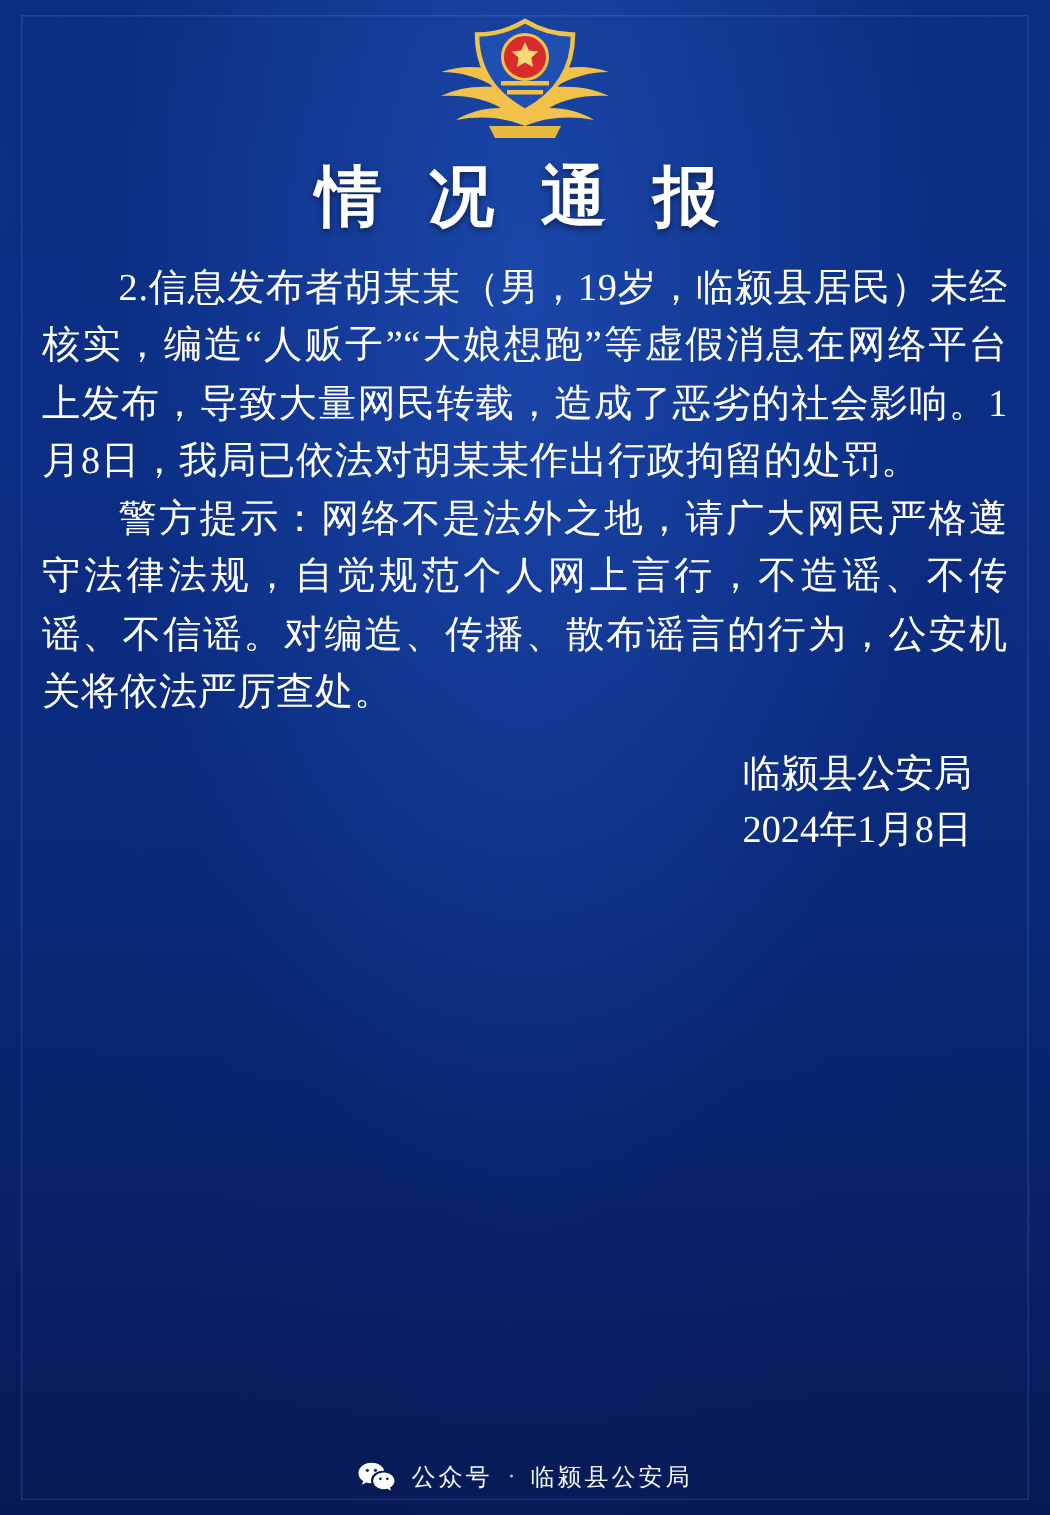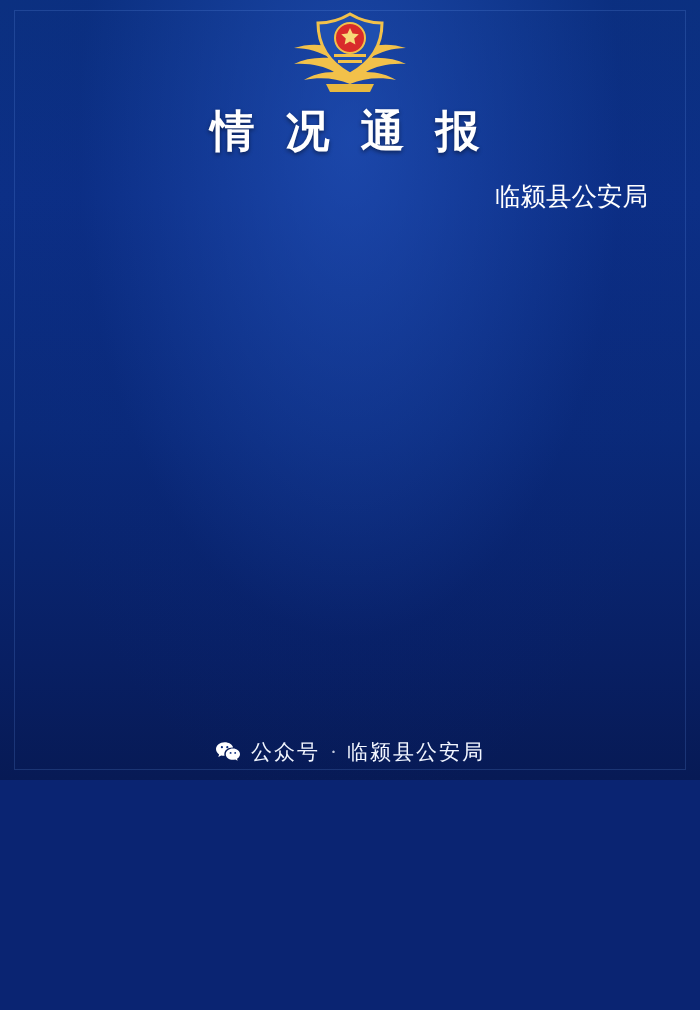--- a/index.html
+++ b/index.html
@@ -9,21 +9,21 @@
   body {
     width: 700px;
     height: 1010px;
     overflow: hidden;
     font-family: "Liberation Serif", "DejaVu Serif", serif;
     background: #0a2472;
   }
   .poster {
     position: relative;
     width: 700px;
-    height: 780px;
+    height: 1010px;
     box-sizing: border-box;
     background:
       radial-gradient(ellipse at 50% 18%, rgba(40,90,200,0.55) 0%, rgba(10,40,130,0.1) 55%, rgba(5,25,95,0) 75%),
       linear-gradient(180deg, #0b3080 0%, #0c2f86 25%, #0a2a7a 55%, #081f63 85%, #071a55 100%);
     color: #ffffff;
     padding: 0 28px;
   }
   .poster::before {
     content: "";
     position: absolute;
@@ -81,21 +81,21 @@
   
   .footer {
     position: absolute;
     left: 0;
     right: 0;
     bottom: 14px;
     display: flex;
     align-items: center;
     justify-content: center;
     gap: 10px;
-    font-size: 21px;
+    font-size: 16px;
     letter-spacing: 2px;
     color: #f2f6ff;
   }
   .footer .wechat-icon {
     display: inline-flex;
     align-items: center;
     justify-content: center;
   }
   .footer .sep {
     opacity: 0.8;
@@ -124,24 +124,27 @@
         <path d="M64 20 l2.6 5.6 6.2 .7 -4.6 4.2 1.2 6.1 -5.4 -3 -5.4 3 1.2 -6.1 -4.6 -4.2 6.2 -.7 Z" fill="#f7d978"></path>
         <path d="M48 46 h32 v3 h-32 z" fill="#f2c14a"></path>
         <path d="M52 52 h24 v3 h-24 z" fill="#f2c14a"></path>
       </svg>
     </div>
   </div>
 
   <h1 class="title">情 况 通 报</h1>
 
   <div class="body">
+    <p>2.信息发布者胡某某（男，19岁，临颍县居民）未经核实，编造“人贩子”“大娘想跑”等虚假消息在网络平台上发布，导致大量网民转载，造成了恶劣的社会影响。1月8日，我局已依法对胡某某作出行政拘留的处罚。</p>
+    <p>警方提示：网络不是法外之地，请广大网民严格遵守法律法规，自觉规范个人网上言行，不造谣、不传谣、不信谣。对编造、传播、散布谣言的行为，公安机关将依法严厉查处。</p>
   </div>
 
   <div class="signature">
     <div>临颍县公安局</div>
+    <div>2024年1月8日</div>
   </div>
 
   <div class="footer">
     <span class="wechat-icon">
       <svg width="26" height="22" viewBox="0 0 26 22" xmlns="http://www.w3.org/2000/svg" aria-hidden="true">
         <path d="M9.6 1.2C4.9 1.2 1 4.3 1 8.1c0 2.1 1.2 4 3.1 5.3l-.8 2.5 2.9-1.5c.9.3 1.9.4 2.9.4h.5c-.2-.6-.3-1.2-.3-1.8 0-3.6 3.6-6.5 8-6.5.3 0 .6 0 .9.1C17.4 3.4 13.9 1.2 9.6 1.2z" fill="#ffffff"></path>
         <circle cx="6.9" cy="6.2" r="1.1" fill="#0a2a7a"></circle>
         <circle cx="12.3" cy="6.2" r="1.1" fill="#0a2a7a"></circle>
         <path d="M25 13.2c0-3.1-3.2-5.6-7.1-5.6s-7.1 2.5-7.1 5.6 3.2 5.6 7.1 5.6c.8 0 1.6-.1 2.4-.3l2.4 1.3-.7-2.1c1.8-1 3-2.7 3-4.5z" fill="#ffffff"></path>
         <circle cx="15.6" cy="11.9" r=".95" fill="#0a2a7a"></circle>

